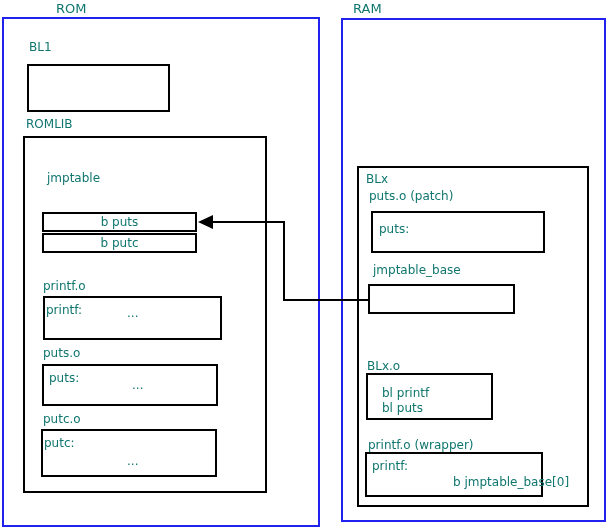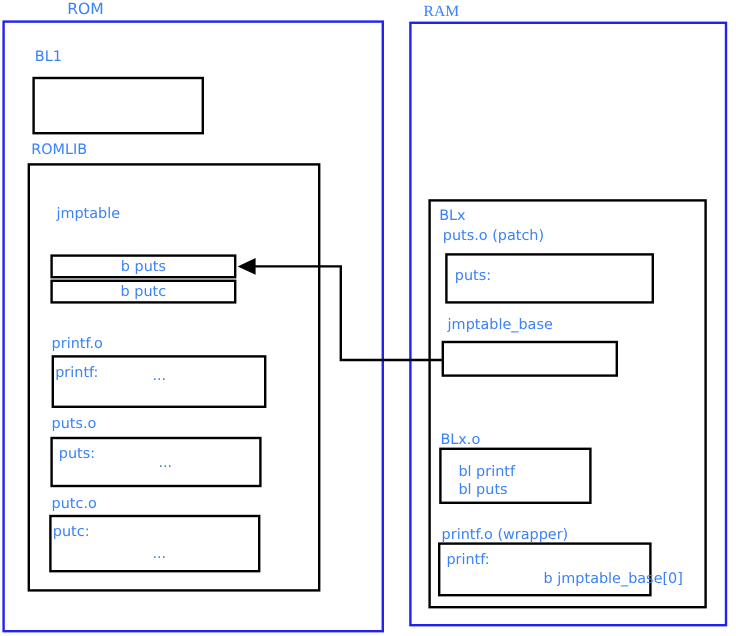--- a/index.html
+++ b/index.html
@@ -1,21 +1,21 @@
 <!DOCTYPE html>
 <html><head>
 <meta charset="utf-8">
 <style>
   html,body{margin:0;padding:0;background:#ffffff;}
   #canvas{
     position:relative;
     width:613px;height:530px;
     background:#ffffff;
     font-family:"DejaVu Sans","Liberation Sans",sans-serif;
-    color:#3b82f6;
+    color:#0f766e;
     overflow:hidden;
   }
   .lbl{position:absolute;font-size:12px;line-height:13px;white-space:nowrap;}
   .region-title{font-size:13px;line-height:14px;}
   .region{position:absolute;border:2px solid #2222ee;box-sizing:border-box;background:transparent;}
   .bbox{position:absolute;border:2px solid #000000;box-sizing:border-box;background:#ffffff;}
   .row{position:absolute;border:2px solid #000000;box-sizing:border-box;
        font-size:12px;text-align:center;background:#ffffff;}
   .inner-text{position:absolute;font-size:12px;line-height:13px;white-space:nowrap;}
   #arrow-overlay{position:absolute;left:0;top:0;width:613px;height:530px;pointer-events:none;}
@@ -49,21 +49,21 @@
     <span class="inner-text" style="left:5px;top:6px;">puts:</span>
     <span class="inner-text" style="left:88px;top:13px;">...</span>
   </div>
 
   <div class="lbl" style="left:43px;top:413px;">putc.o</div>
   <div class="bbox" style="left:41px;top:429px;width:176px;height:48px;padding-left:44px;">
     <span class="inner-text" style="left:1px;top:6px;">putc:</span>
     <span class="inner-text" style="left:84px;top:24px;">...</span>
   </div>
 
-  <div class="lbl region-title" style="left:353px;top:2px;font-family:Liberation Serif, serif;">RAM</div>
+  <div class="lbl region-title" style="left:353px;top:2px;">RAM</div>
   <div class="region" style="left:341px;top:18px;width:265px;height:504px;"></div>
 
   <div class="bbox" style="left:357px;top:166px;width:232px;height:341px;background:transparent;">
     <span class="inner-text" style="left:7px;top:5px;">BLx</span>
 
     <span class="inner-text" style="left:10px;top:22px;">puts.o (patch)</span>
     <div class="bbox" style="left:12px;top:43px;width:174px;height:42px;">
       <span class="inner-text" style="left:6px;top:10px;">puts:</span>
     </div>
 

